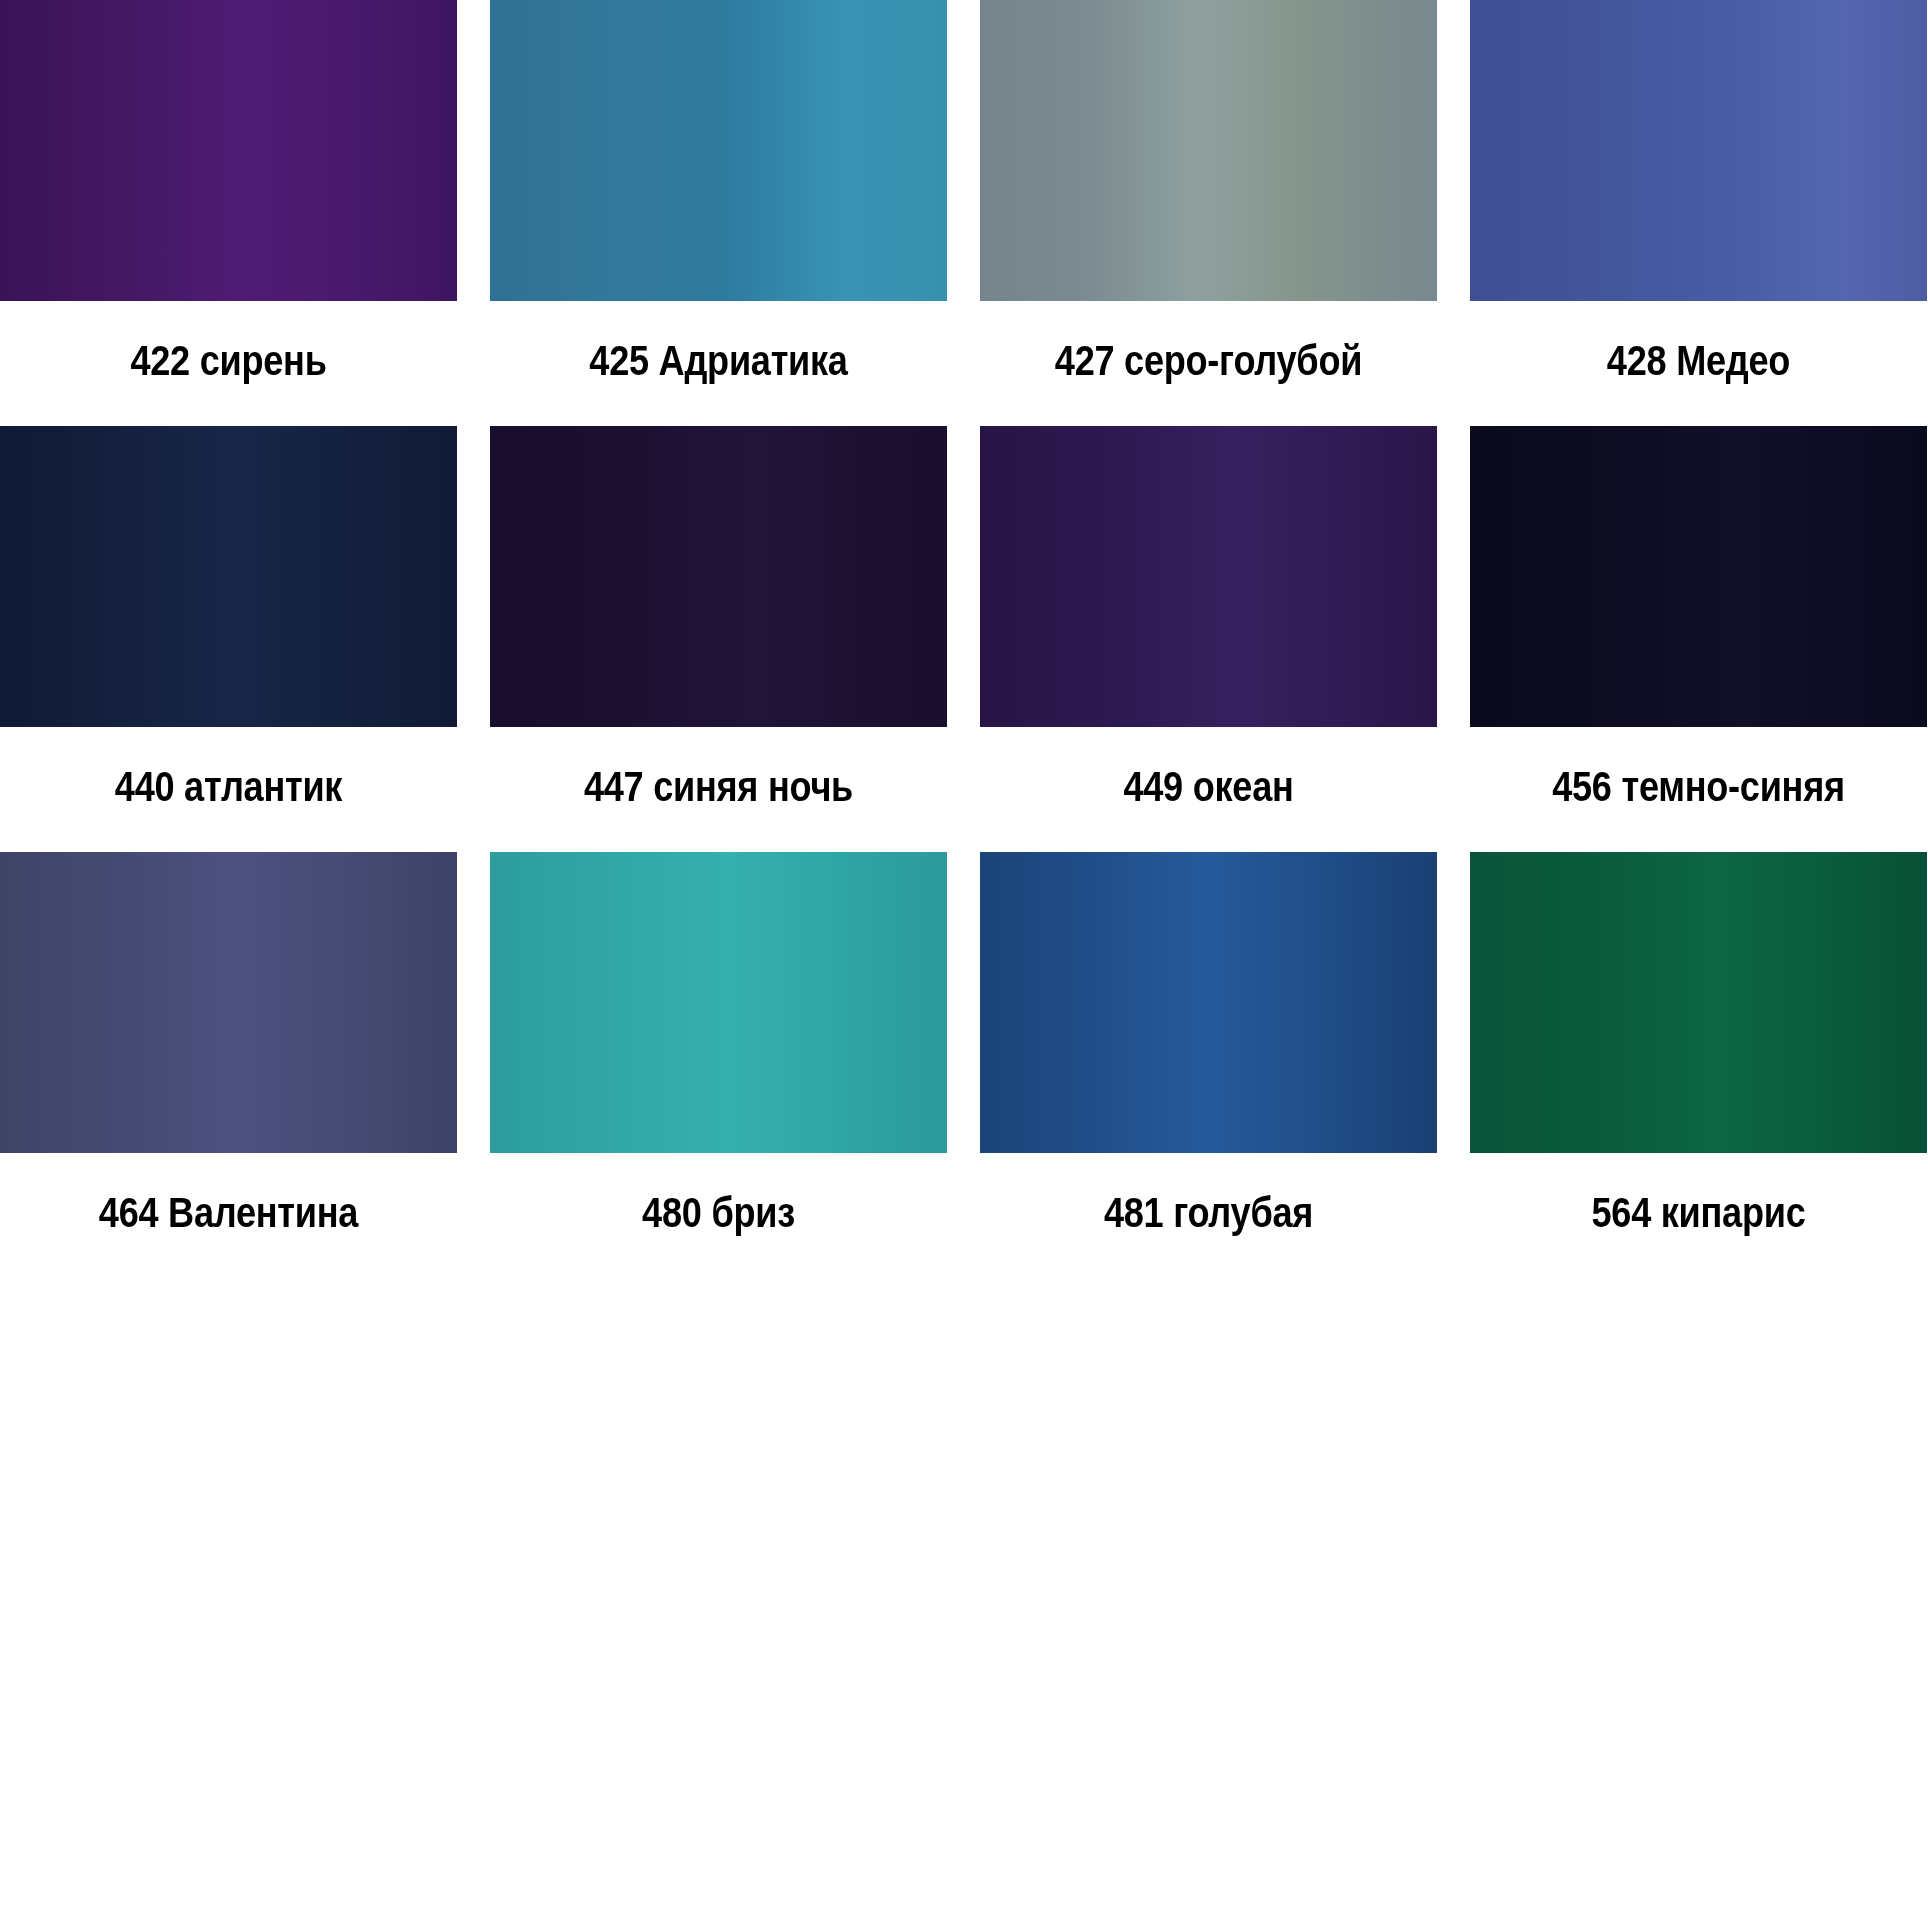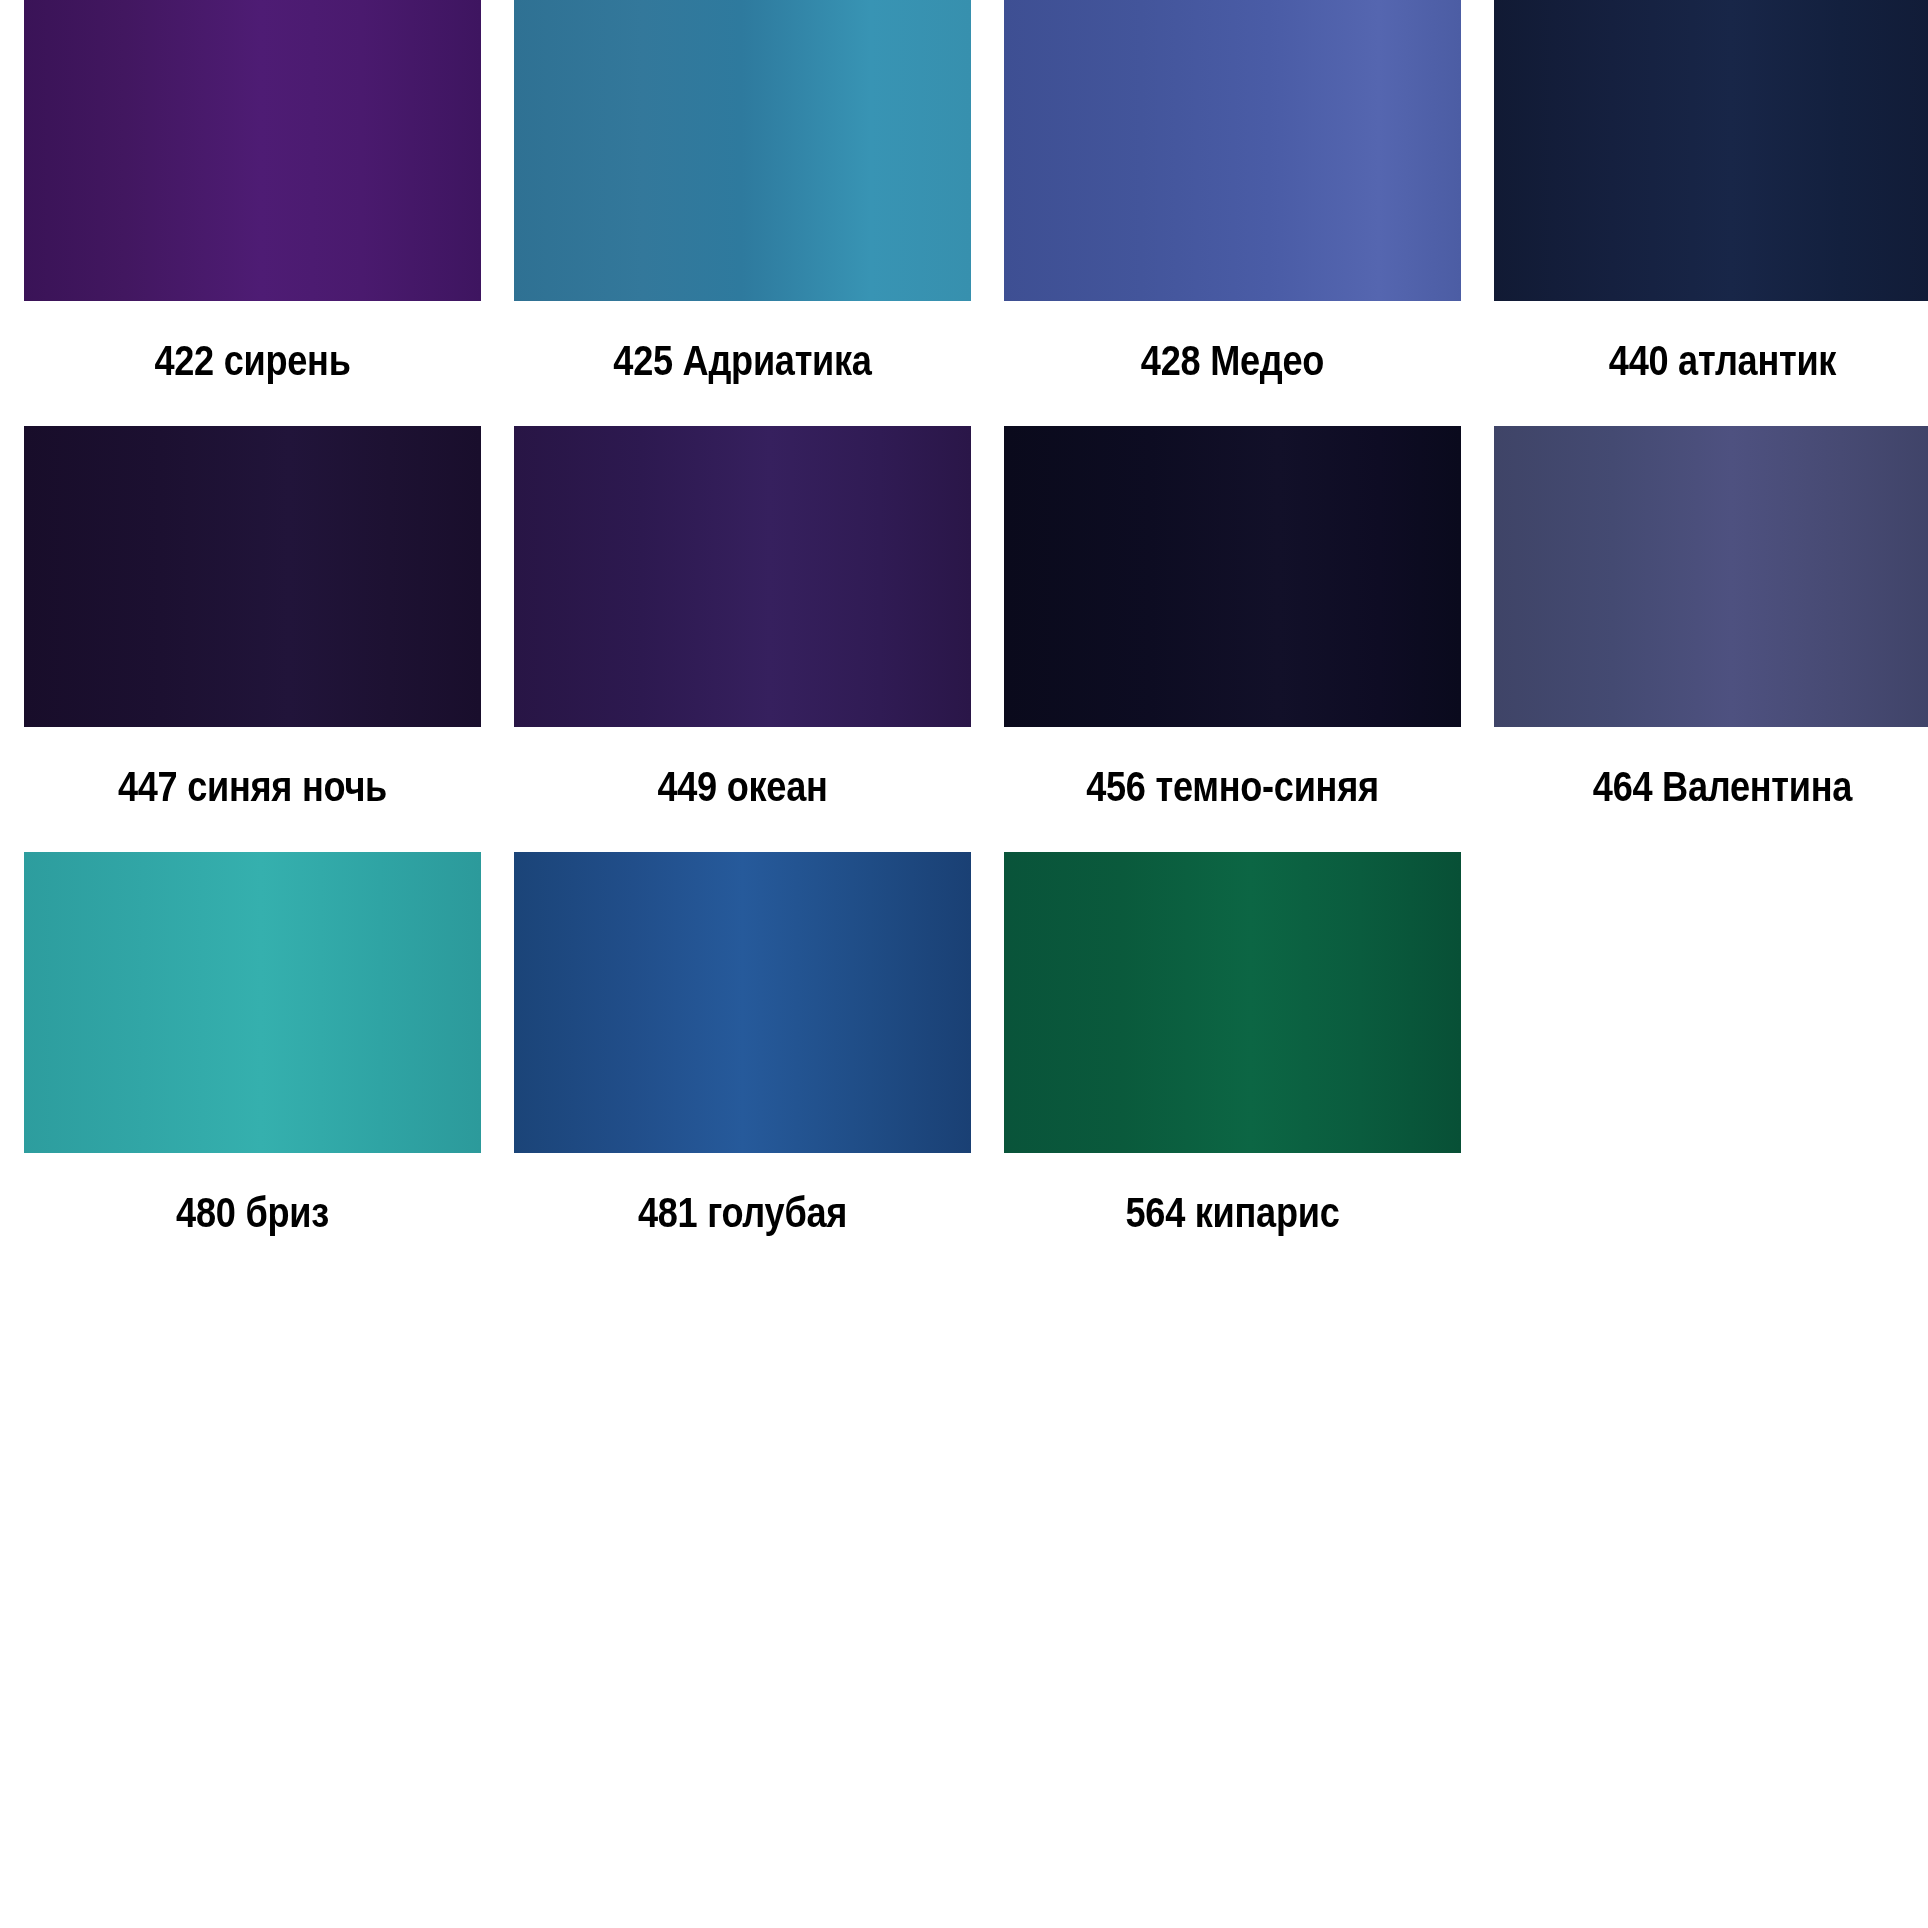--- a/index.html
+++ b/index.html
@@ -23,21 +23,20 @@
     row-gap: 0px;
     width: 1928px;
     box-sizing: border-box;
   }
 
   .swatch-cell {
     display: flex;
     flex-direction: column;
     align-items: stretch;
     width: 457px;
-    padding-left: 24px;
   }
 
   .swatch-chip {
     width: 457px;
     height: 301px;
     display: block;
   }
 
   .swatch-label {
     display: block;
@@ -70,20 +69,24 @@
 
   <div class="swatch-cell row-1">
     <div class="swatch-chip" style="background-image: linear-gradient(90deg, rgb(58, 19, 87) 0%, rgb(66, 23, 96) 22%, rgb(78, 28, 116) 52%, rgb(74, 26, 110) 74%, rgb(62, 21, 96) 100%);"></div>
     <span class="swatch-label">422 сирень</span>
   </div>
   <div class="swatch-cell row-1">
     <div class="swatch-chip" style="background-image: linear-gradient(90deg, rgb(47, 113, 147) 0%, rgb(51, 120, 155) 28%, rgb(46, 122, 158) 50%, rgb(56, 148, 180) 78%, rgb(55, 144, 174) 100%);"></div>
     <span class="swatch-label">425 Адриатика</span>
   </div>
   <div class="swatch-cell row-1">
+    <div class="swatch-chip" style="background-image: linear-gradient(90deg, rgb(117, 133, 140) 0%, rgb(122, 138, 144) 22%, rgb(143, 161, 159) 48%, rgb(133, 149, 140) 70%, rgb(120, 136, 142) 100%);"></div>
+    <span class="swatch-label">427 серо-голубой</span>
+  </div>
+  <div class="swatch-cell row-1">
     <div class="swatch-chip" style="background-image: linear-gradient(90deg, rgb(62, 79, 147) 0%, rgb(67, 85, 155) 30%, rgb(74, 92, 166) 58%, rgb(85, 102, 176) 82%, rgb(76, 93, 164) 100%);"></div>
     <span class="swatch-label">428 Медео</span>
   </div>
 
   <div class="swatch-cell row-2">
     <div class="swatch-chip" style="background-image: linear-gradient(90deg, rgb(17, 26, 52) 0%, rgb(21, 32, 63) 26%, rgb(24, 38, 72) 52%, rgb(19, 32, 62) 76%, rgb(17, 27, 54) 100%);"></div>
     <span class="swatch-label">440 атлантик</span>
   </div>
   <div class="swatch-cell row-2">
     <div class="swatch-chip" style="background-image: linear-gradient(90deg, rgb(24, 13, 42) 0%, rgb(28, 16, 49) 30%, rgb(33, 20, 58) 58%, rgb(29, 17, 50) 80%, rgb(25, 14, 44) 100%);"></div>

